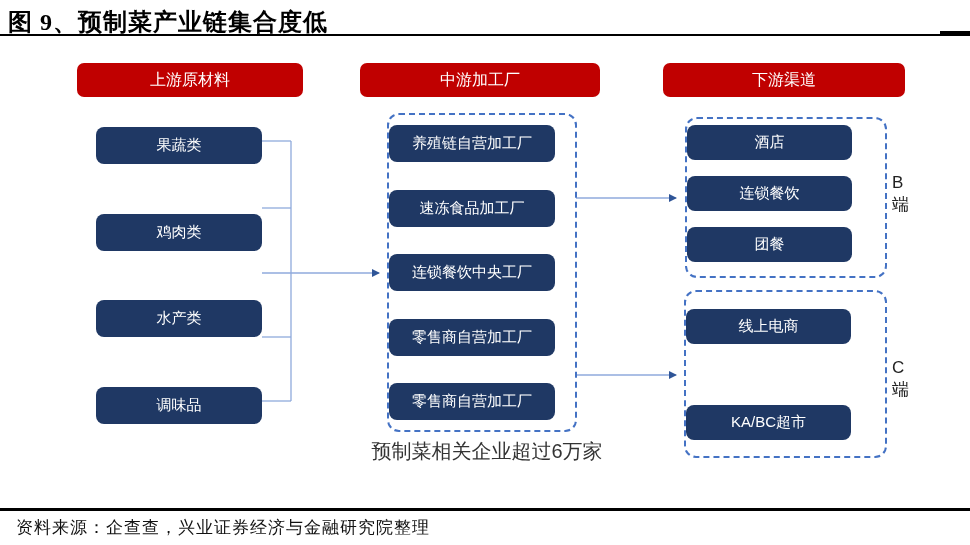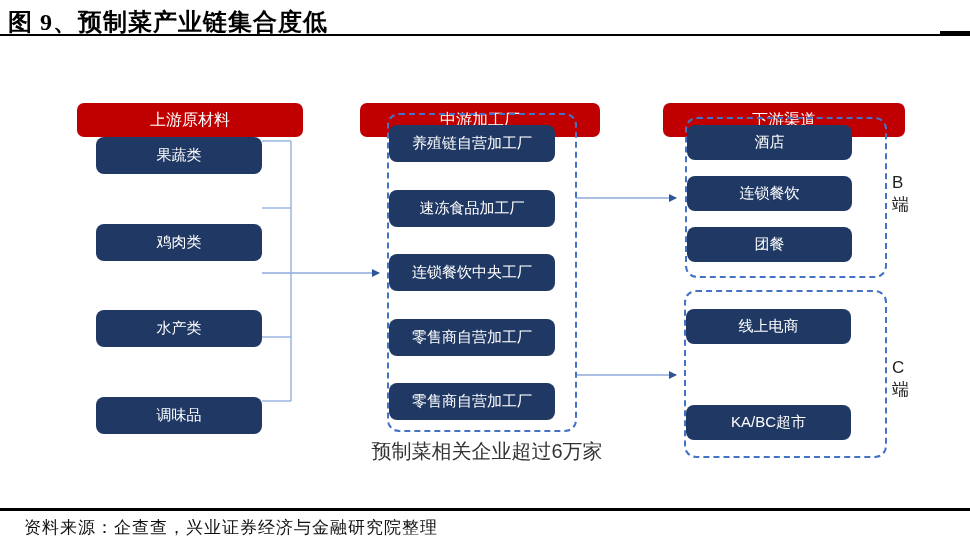--- a/index.html
+++ b/index.html
@@ -15,43 +15,43 @@
     position:absolute;left:8px;top:6px;
     font-family:"Liberation Serif", serif;
     font-weight:bold;font-size:24px;color:#000;
     letter-spacing:1px;
   }
   .title-rule{position:absolute;left:0;top:34px;width:970px;height:2px;background:#000;}
   .title-rule-endcap{position:absolute;right:0;top:31px;width:30px;height:5px;background:#000;}
   
   .bottom-rule{position:absolute;left:0;top:508px;width:970px;height:3px;background:#000;}
   .source-line{
-    position:absolute;left:24px;top:516px;
+    position:absolute;left:16px;top:516px;
     font-family:"Liberation Serif", serif;
     font-size:17px;color:#111;letter-spacing:1px;
   }
   
   .connector-svg{position:absolute;left:0;top:0;width:970px;height:545px;z-index:1;pointer-events:none;}
   .col-header{
     position:absolute;height:34px;z-index:2;
     background:#C00000;border-radius:7px;
     color:#fff;font-size:16px;
-    display:flex;align-items:center;justify-content:center;margin-top:40px;
+    display:flex;align-items:center;justify-content:center;
   }
   .hdr-upstream{left:77px;top:63px;width:226px;}
   .hdr-midstream{left:360px;top:63px;width:240px;}
   .hdr-downstream{left:663px;top:63px;width:242px;}
 
   .node{
     background:#1F3864;border-radius:8px;color:#fff;
     font-size:15px;display:flex;align-items:center;justify-content:center;
     flex:0 0 auto;
   }
   .col-left{
-    position:absolute;left:96px;top:137px;width:166px;height:297px;z-index:2;
+    position:absolute;left:96px;top:127px;width:166px;height:297px;z-index:2;
     display:flex;flex-direction:column;justify-content:space-between;
   }
   .col-left .node{height:37px;width:166px;}
 
   .dashed-box{
     position:absolute;z-index:2;
     border:2px dashed #4472C4;border-radius:12px;
     box-sizing:border-box;background:transparent;
     display:flex;flex-direction:column;justify-content:space-between;align-items:flex-start;
   }

